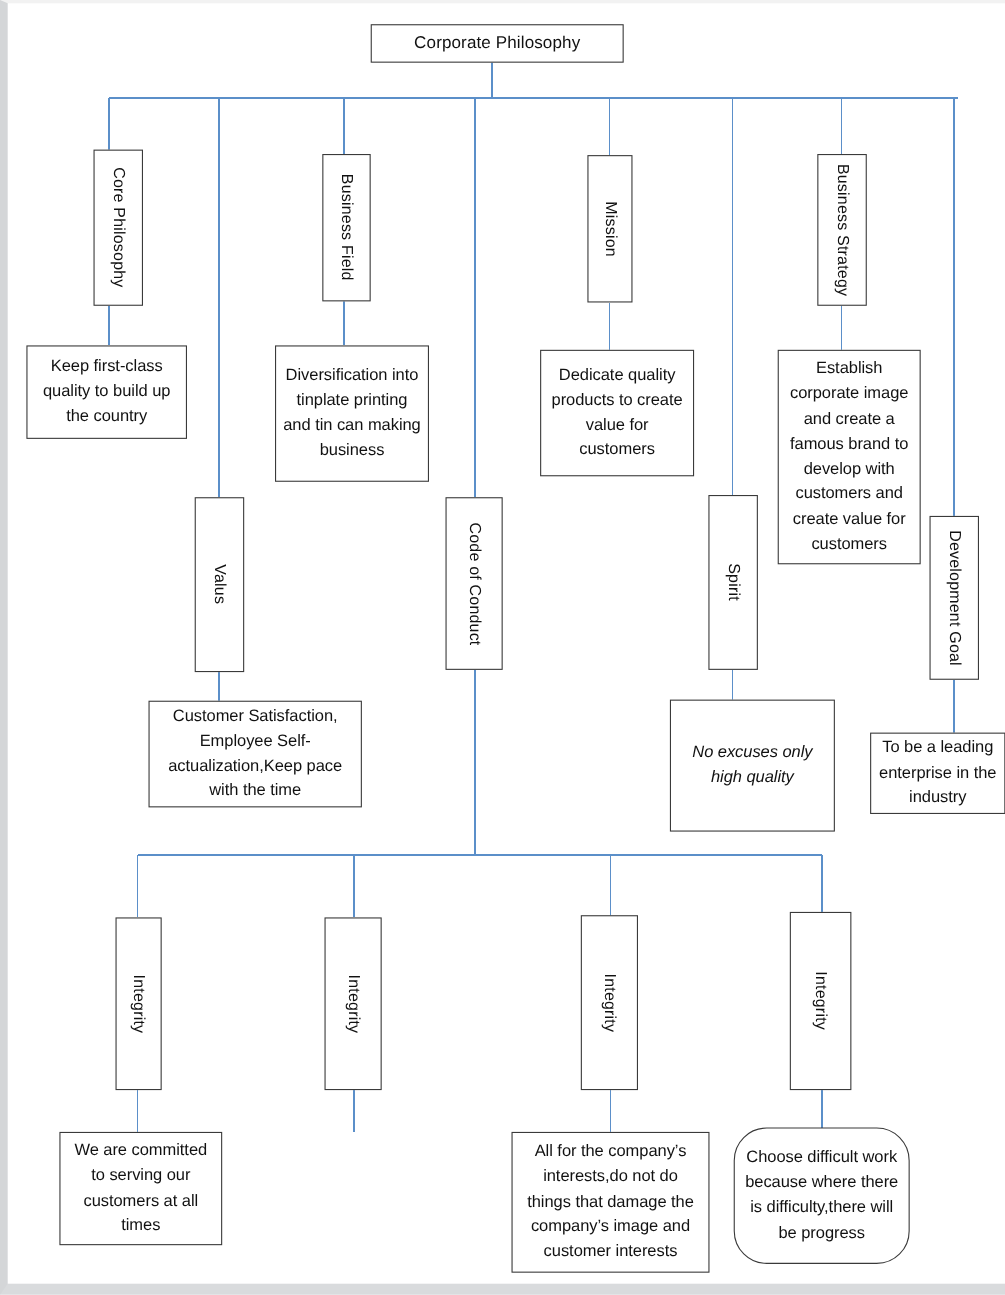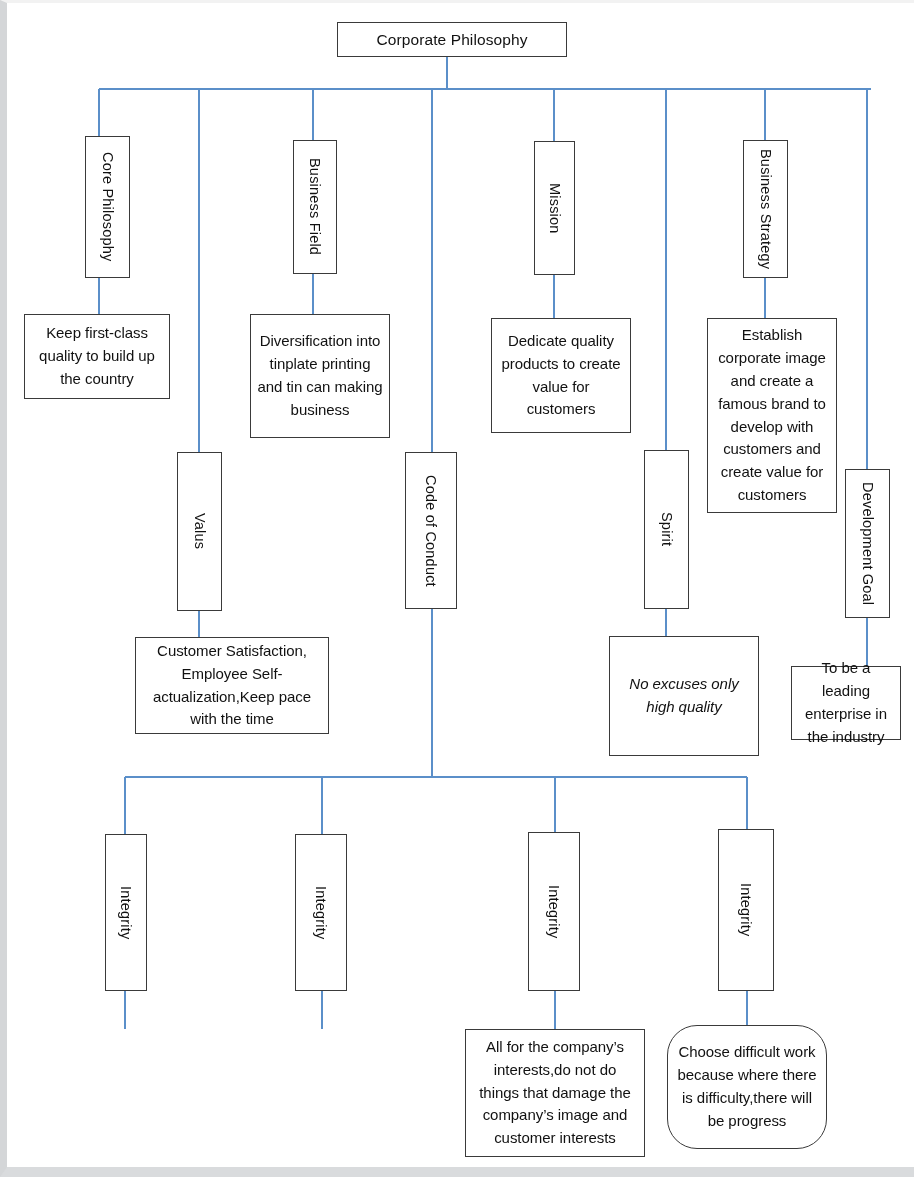--- a/index.html
+++ b/index.html
@@ -177,40 +177,43 @@
     </div>
 
     <div class="node leafbox" style="left:112px; top:634px; width:194px; height:97px;margin-left:16px;">
       <span class="htxt">Customer Satisfaction, Employee Self-actualization,Keep pace with the time</span>
     </div>
 
     <div class="node leafbox" style="left:602px; top:633px; width:150px; height:120px;font-style:italic;">
       <span class="htxt">No excuses only high quality</span>
     </div>
 
-    <div class="node leafbox" style="left:784px; top:663px; width:110px; height:74px;">
+    <div class="node leafbox" style="left:784px; top:663px; width:123px; height:74px;">
       <span class="htxt">To be a leading enterprise in the industry</span>
     </div>
 
     <div class="node vert" style="left:98px; top:831px; width:42px; height:157px;">
       <span class="vtxt">Integrity</span>
     </div>
 
     <div class="node vert" style="left:288px; top:831px; width:52px; height:157px;">
       <span class="vtxt">Integrity</span>
     </div>
 
     <div class="node vert" style="left:521px; top:829px; width:52px; height:159px;">
       <span class="vtxt">Integrity</span>
     </div>
 
     <div class="node vert" style="left:711px; top:826px; width:56px; height:162px;">
       <span class="vtxt">Integrity</span>
     </div>
 
+    <div class="node leafbox" style="left:47px; top:1026px; width:148px; height:103px;">
+      <span class="htxt">We are committed to serving our customers at all times</span>
+    </div>
 
 
     <div class="node leafbox" style="left:458px; top:1026px; width:180px; height:128px;">
       <span class="htxt">All for the company’s interests,do not do things that damage the company’s image and customer interests</span>
     </div>
 
     <div class="node leafbox" style="left:660px; top:1022px; width:160px; height:124px;border-radius:30px;">
       <span class="htxt">Choose difficult work because where there is difficulty,there will be progress</span>
     </div>
 

